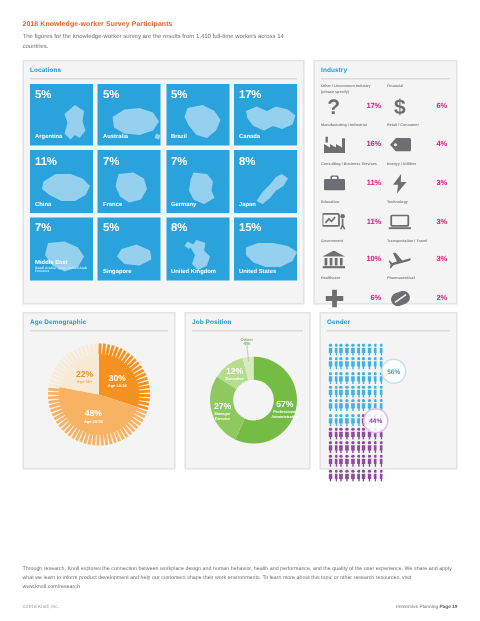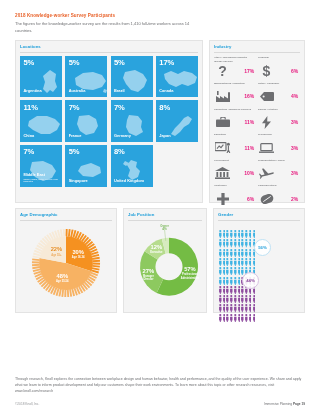--- a/index.html
+++ b/index.html
@@ -225,20 +225,31 @@
             </div>
             <div class="loc-card" style="background: rgb(42, 163, 221);">
               <div class="loc-map">
                 <svg viewBox="0 0 38 26">
                   <path d="M14 2 L20 4 L19 9 L23 13 L21 19 L15 22 L11 18 L13 12 L10 7 Z M8 3 L12 5 L9 8 L6 6 Z" fill="#ffffff"></path>
                 </svg>
               </div>
               <div class="loc-pct">8%</div>
               <div style="position: relative; z-index: 2;">
                 <div class="loc-name">United Kingdom</div>
+              </div>
+            </div>
+            <div class="loc-card" style="background: rgb(42, 163, 221);">
+              <div class="loc-map">
+                <svg viewBox="0 0 38 26">
+                  <path d="M2 7 L10 4 L20 4 L30 6 L36 10 L33 16 L25 20 L15 20 L7 17 L2 12 Z" fill="#ffffff"></path>
+                </svg>
+              </div>
+              <div class="loc-pct">15%</div>
+              <div style="position: relative; z-index: 2;">
+                <div class="loc-name">United States</div>
               </div>
             </div>
           </div>
       </div>
     </div>
 
     <div class="col-right">
       <div class="panel" id="industry">
         <div class="panel-h">Industry</div>
         <div class="panel-rule"></div>

